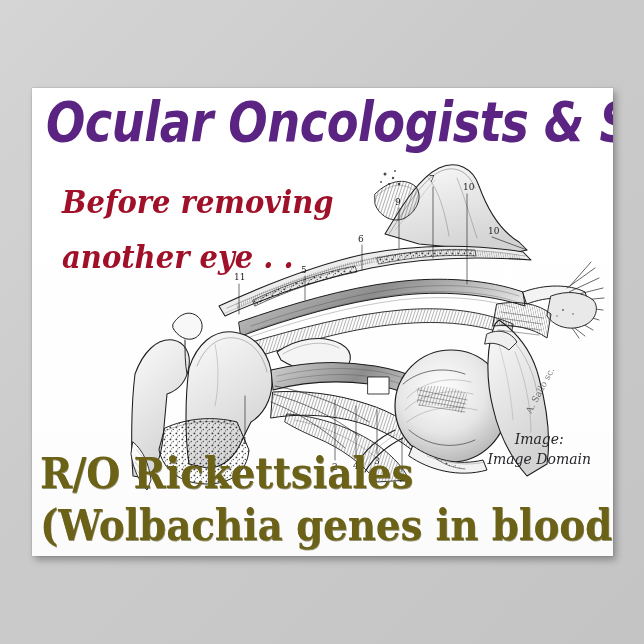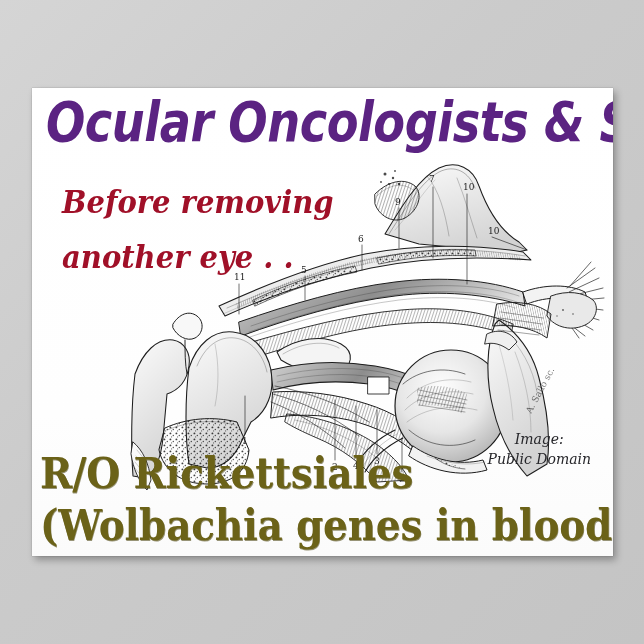--- a/index.html
+++ b/index.html
@@ -369,21 +369,21 @@
 
     <div class="headline">Ocular Oncologists &amp; Surgeons</div>
 
     <div class="subline">
       <span class="l1">Before removing</span>
       <span class="l2">another eye . .</span>
     </div>
 
     <div class="credit">
       <span>Image:</span>
-      <span>Public Domain</span>
+      <span>Image Domain</span>
     </div>
 
     <div class="bottomline">
       <span class="bl1">R/O Rickettsiales</span>
       <span class="bl2">(Wolbachia genes in blood)</span>
     </div>
 
   </div>
 </div>
 

